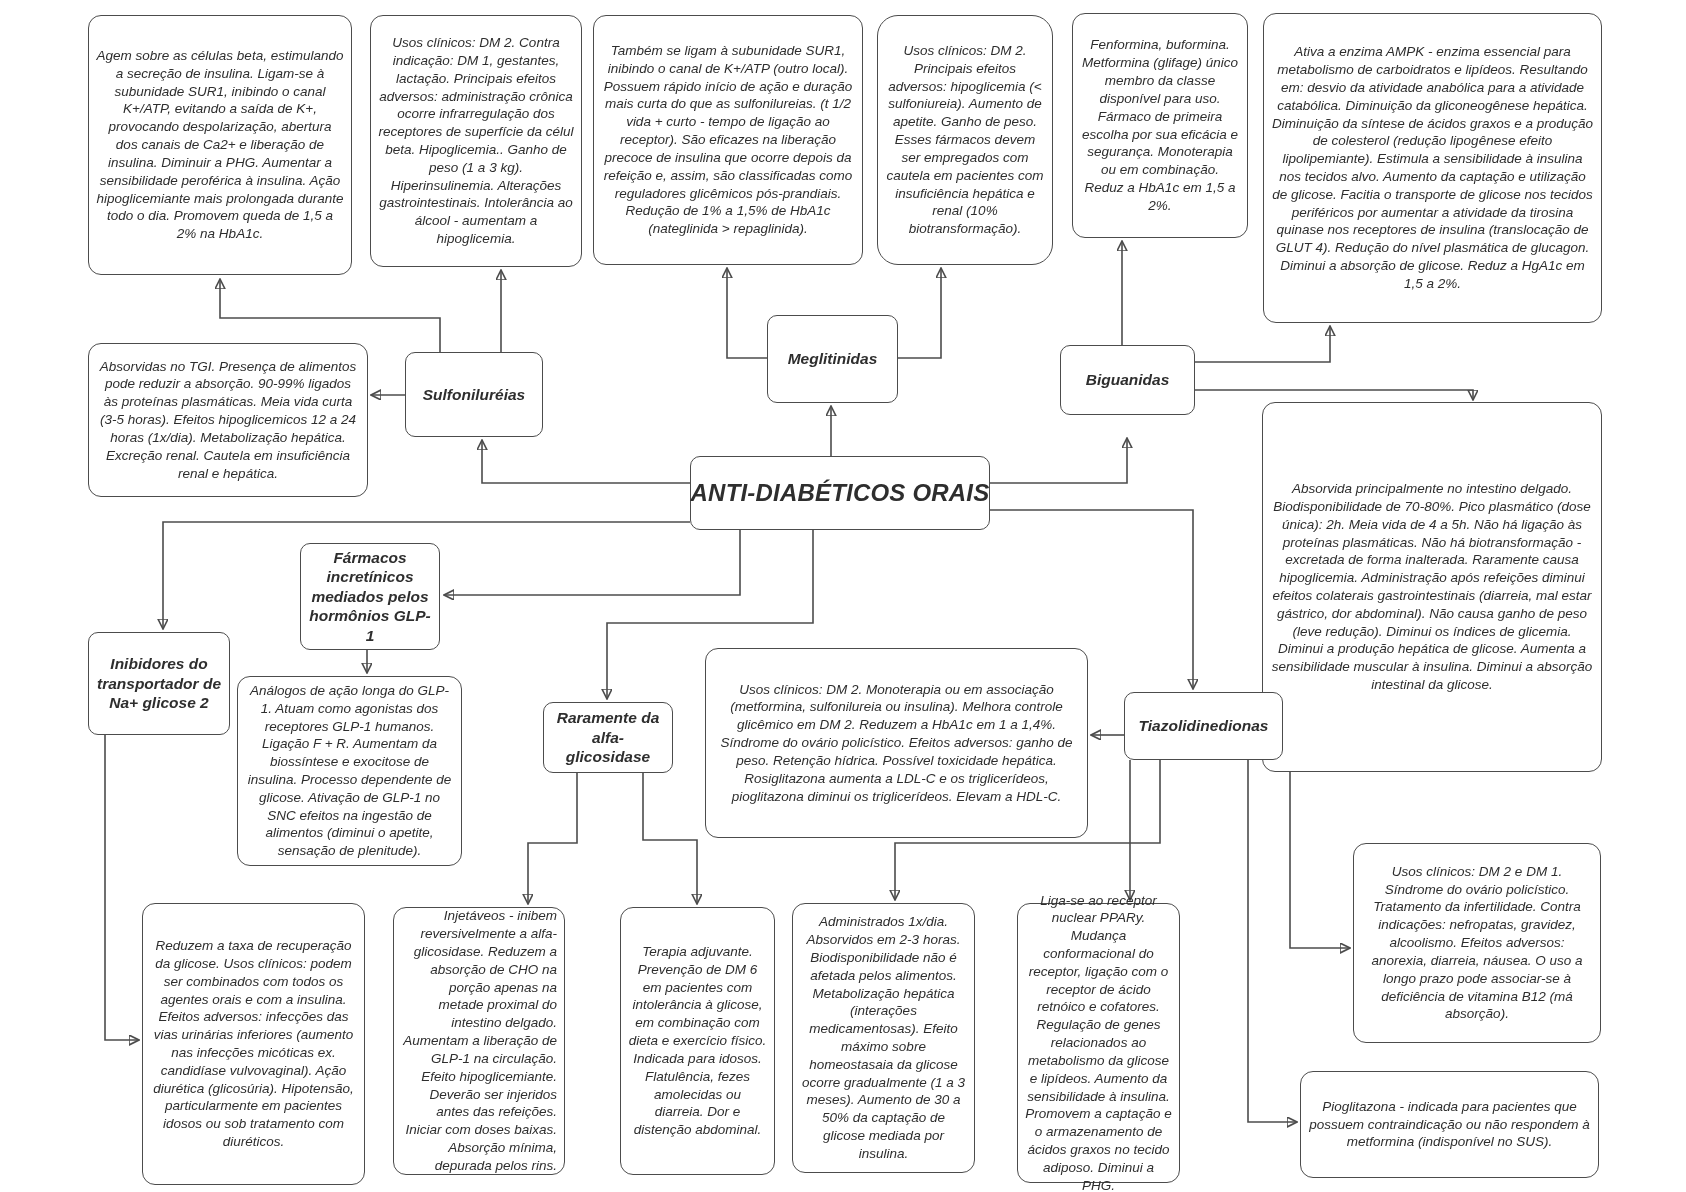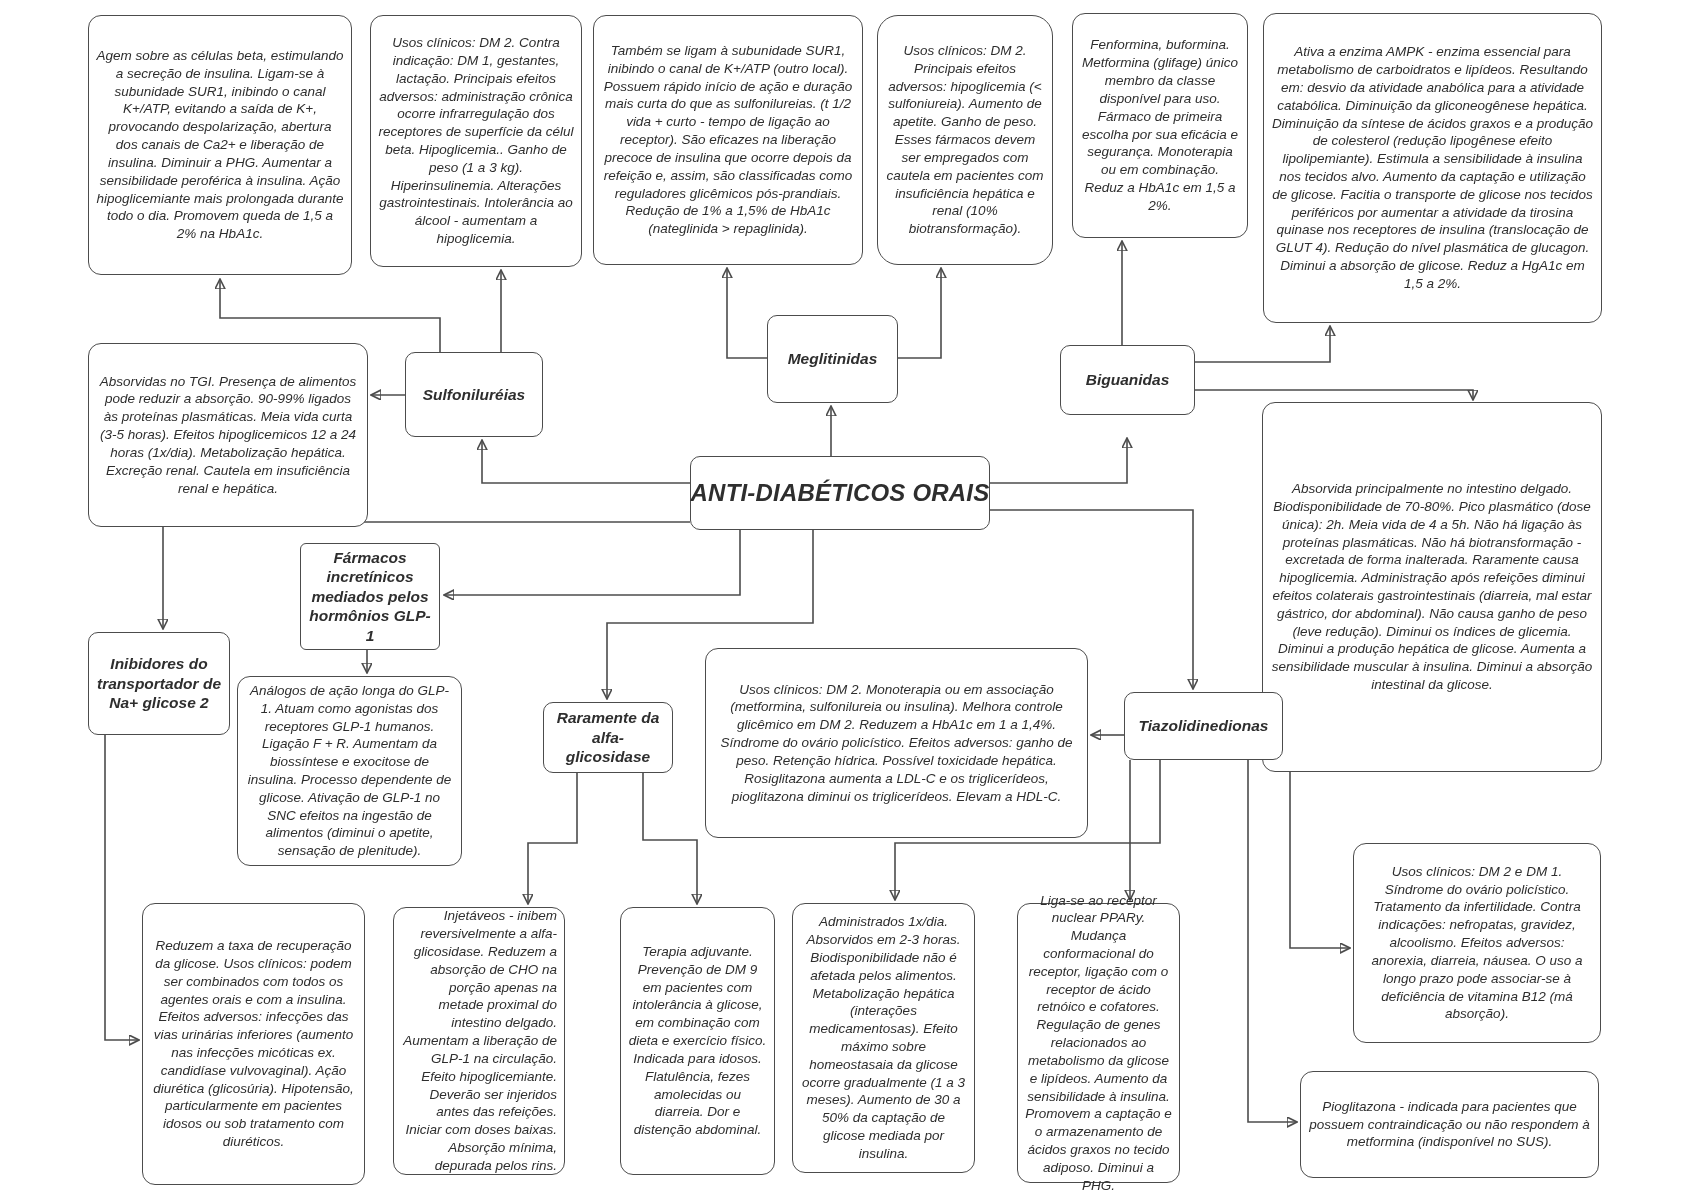--- a/index.html
+++ b/index.html
@@ -21,38 +21,38 @@
   #node-central{font-size:24px;letter-spacing:.2px;white-space:nowrap;}
 
   
   #note-a{left:88px;top:15px;width:264px;height:260px;}
   #note-b{left:370px;top:15px;width:212px;height:252px;}
   #note-c{left:593px;top:15px;width:270px;height:250px;}
   #note-d{left:877px;top:15px;width:176px;height:250px;border-radius:21px;}
   #note-e{left:1072px;top:13px;width:176px;height:225px;}
   #note-f{left:1263px;top:13px;width:339px;height:310px;}
   
-  #note-g{left:88px;top:343px;width:280px;height:184px;}
+  #note-g{left:88px;top:343px;width:280px;height:154px;}
   #note-h{left:237px;top:676px;width:225px;height:190px;}
   #note-i{left:705px;top:648px;width:383px;height:190px;}
   #note-j{left:1262px;top:402px;width:340px;height:370px;}
   #note-k{left:1353px;top:843px;width:248px;height:200px;}
   #note-l{left:1300px;top:1071px;width:299px;height:107px;}
   
   #note-m{left:142px;top:903px;width:223px;height:282px;}
   #note-n{left:393px;top:907px;width:172px;height:268px;text-align:right;}
   #note-o{left:620px;top:907px;width:155px;height:268px;}
   #note-p{left:792px;top:903px;width:183px;height:270px;}
   #note-q{left:1017px;top:903px;width:163px;height:280px;}
   
   #node-sulfonylureas{left:405px;top:352px;width:138px;height:85px;}
   #node-meglitinides{left:767px;top:315px;width:131px;height:88px;}
   #node-biguanides{left:1060px;top:345px;width:135px;height:70px;}
   #node-central{left:690px;top:456px;width:300px;height:74px;}
-  #node-glp1{left:300px;top:543px;width:140px;height:107px;border-radius:6px;}
+  #node-glp1{left:300px;top:543px;width:140px;height:107px;}
   #node-sglt2{left:88px;top:632px;width:142px;height:103px;}
   #node-alpha{left:543px;top:702px;width:130px;height:71px;}
   #node-tzd{left:1124px;top:692px;width:159px;height:68px;}
 </style>
 </head>
 <body>
 
 <div id="canvas">
 
   <svg class="wires" width="1686" height="1192" viewBox="0 0 1686 1192" aria-hidden="true">
@@ -125,21 +125,21 @@
       <span>Pioglitazona - indicada para pacientes que possuem contraindicação ou não respondem à metformina (indisponível no SUS).</span>
     </div>
 
   <div class="note" id="note-m">
       <span>Reduzem a taxa de recuperação da glicose. Usos clínicos: podem ser combinados com todos os agentes orais e com a insulina. Efeitos adversos: infecções das vias urinárias inferiores (aumento nas infecções micóticas ex. candidíase vulvovaginal). Ação diurética (glicosúria). Hipotensão, particularmente em pacientes idosos ou sob tratamento com diuréticos.</span>
     </div>
   <div class="note" id="note-n">
       <span>Injetáveos - inibem reversivelmente a alfa-glicosidase. Reduzem a absorção de CHO na porção apenas na metade proximal do intestino delgado. Aumentam a liberação de GLP-1 na circulação. Efeito hipoglicemiante. Deverão ser injeridos antes das refeições. Iniciar com doses baixas. Absorção mínima, depurada pelos rins.</span>
     </div>
   <div class="note" id="note-o">
-      <span>Terapia adjuvante. Prevenção de DM 9 em pacientes com intolerância à glicose, em combinação com dieta e exercício físico. Indicada para idosos. Flatulência, fezes amolecidas ou diarreia. Dor e distenção abdominal.</span>
+      <span>Terapia adjuvante. Prevenção de DM 6 em pacientes com intolerância à glicose, em combinação com dieta e exercício físico. Indicada para idosos. Flatulência, fezes amolecidas ou diarreia. Dor e distenção abdominal.</span>
     </div>
   <div class="note" id="note-p">
       <span>Administrados 1x/dia. Absorvidos em 2-3 horas. Biodisponibilidade não é afetada pelos alimentos. Metabolização hepática (interações medicamentosas). Efeito máximo sobre homeostasaia da glicose ocorre gradualmente (1 a 3 meses). Aumento de 30 a 50% da captação de glicose mediada por insulina.</span>
     </div>
   <div class="note" id="note-q">
       <span>Liga-se ao receptor nuclear PPARy. Mudança conformacional do receptor, ligação com o receptor de ácido retnóico e cofatores. Regulação de genes relacionados ao metabolismo da glicose e lipídeos. Aumento da sensibilidade à insulina. Promovem a captação e o armazenamento de ácidos graxos no tecido adiposo. Diminui a PHG.</span>
     </div>
 
   <div class="node" id="node-sulfonylureas">
       <span>Sulfoniluréias</span>

